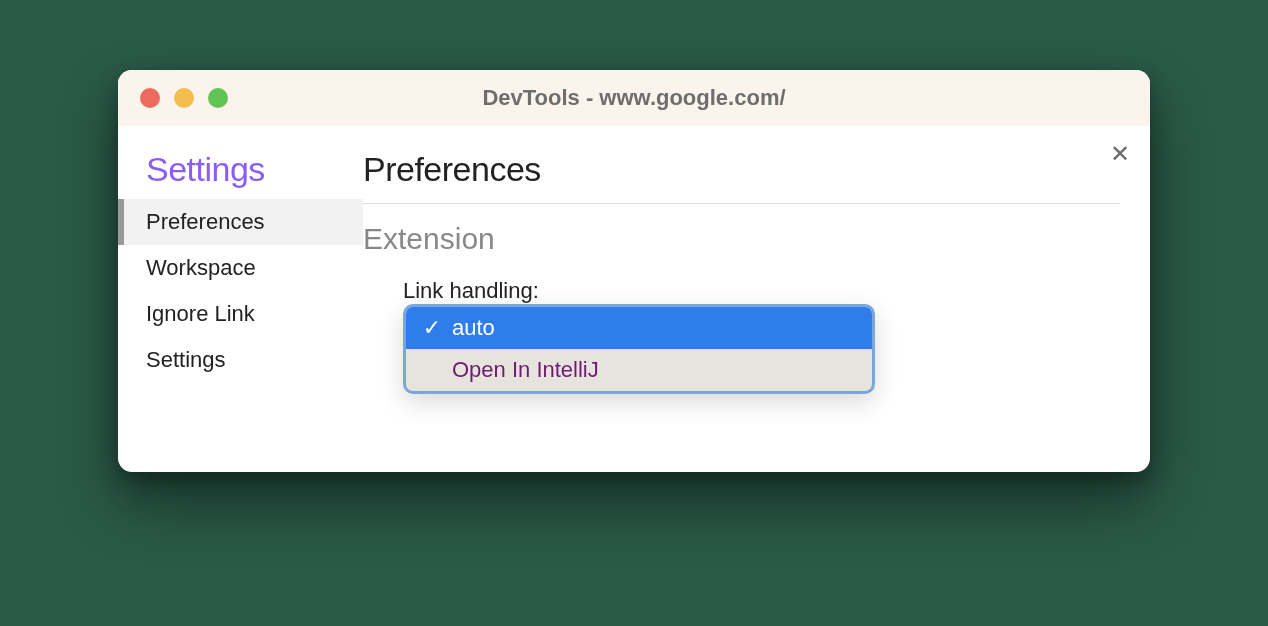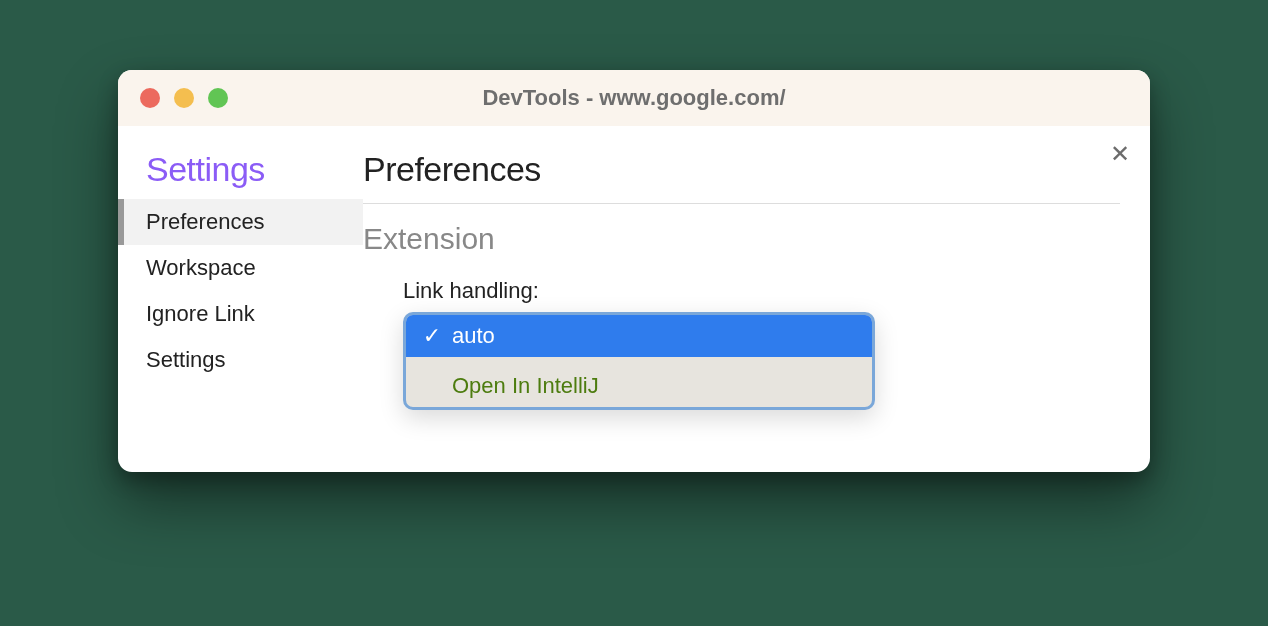--- a/index.html
+++ b/index.html
@@ -111,21 +111,20 @@
       font-size: 30px;
       color: #888;
       margin-bottom: 22px;
     }
     .setting-row {
       padding-left: 40px;
     }
     .setting-label {
       font-size: 22px;
       color: #222;
-      margin-bottom: 8px;
     }
     .dropdown {
       width: 472px;
       border: 3px solid #7aa7d9;
       border-radius: 10px;
       background: #e7e4de;
       overflow: hidden;
       box-shadow: 0 8px 24px rgba(0,0,0,0.15);
     }
     .dropdown-option {
@@ -140,21 +139,21 @@
       background: #2f7ced;
       color: #fff;
     }
     .dropdown-option.selected .check { visibility: visible; }
     .dropdown-option .check {
       visibility: hidden;
       width: 20px;
       display: inline-block;
       text-align: center;
     }
-    .dropdown-option:not(.selected) { color: #4d7c0f; margin-top: 8px; }
+    .dropdown-option:not(.selected) { color: #701a75; }
     .dropdown-option:not(.selected) .check { width: 20px; }
   </style>
 </head>
 <body>
 
 <div class="window">
   <div class="titlebar">
     <div class="traffic">
       <div class="dot red"></div>
       <div class="dot yellow"></div>

